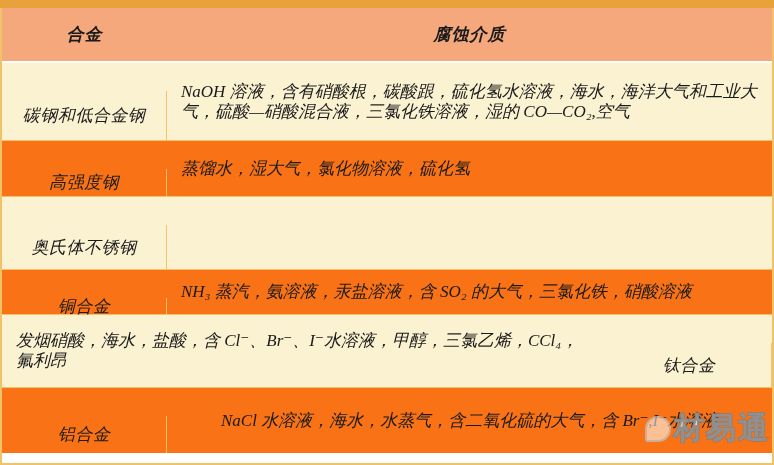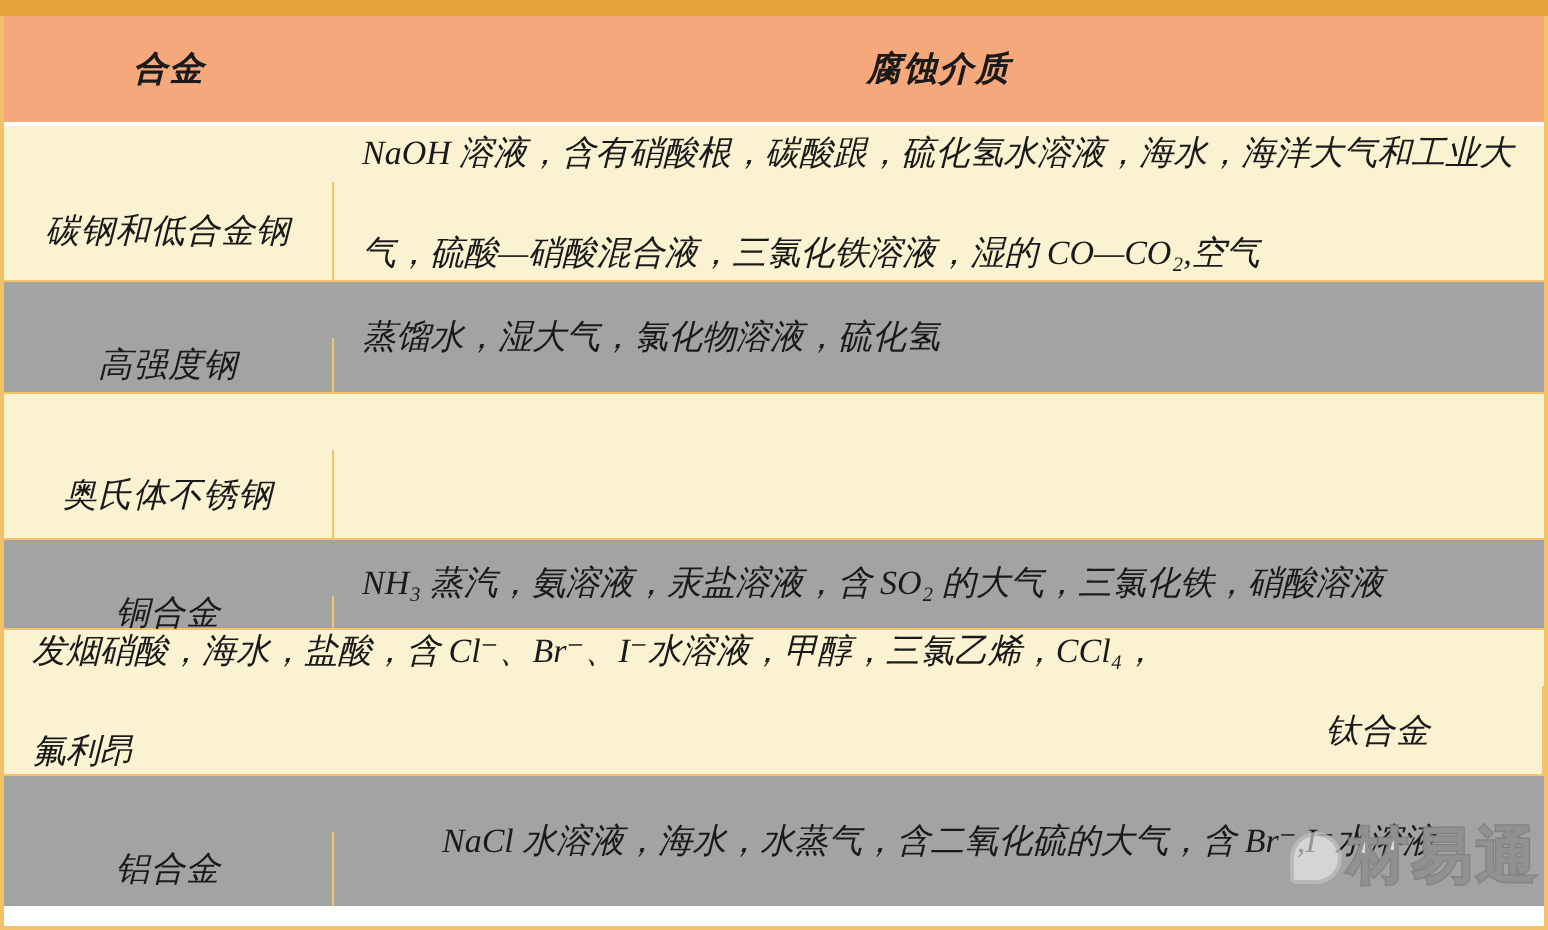--- a/index.html
+++ b/index.html
@@ -46,41 +46,41 @@
   }
   .th.col1 { width: 165px; }
   .th.col2 { flex: 1; }
   .tr {
     display: flex;
     align-items: stretch;
     border-bottom: 1.5px solid #F3C26B;
   }
   .tr:last-child { border-bottom: none; }
   .tr.cream { background: #FBF2D2; }
-  .tr.white { background: #a3a3a3; }
+  .tr.white { background: #f97316; }
   .td {
     font-size: 17px;
     color: #1a1a1a;
   }
   .td.col1 {
     width: 165px;
     border-right: 1.5px solid #F3C26B;
     display: flex;
     align-items: center;
     justify-content: center;
     text-align: center;
     letter-spacing: 0.5px;
     margin-top: 28px;
   }
   .td.col2 {
     flex: 1;
     display: flex;
     align-items: center;
     padding: 0 14px;
-    line-height: 50px;
+    line-height: 20px;
   }
   .h-r1 { height: 78px; }
   .h-r2 { height: 56px; }
   .h-r3 { height: 73px; }
   .h-r4 { height: 45px; }
   .h-r5 { height: 73px; }
   .h-r6 { height: 65px; gap: 40px; }
   .watermark {
     position: absolute;
     right: 4px;

